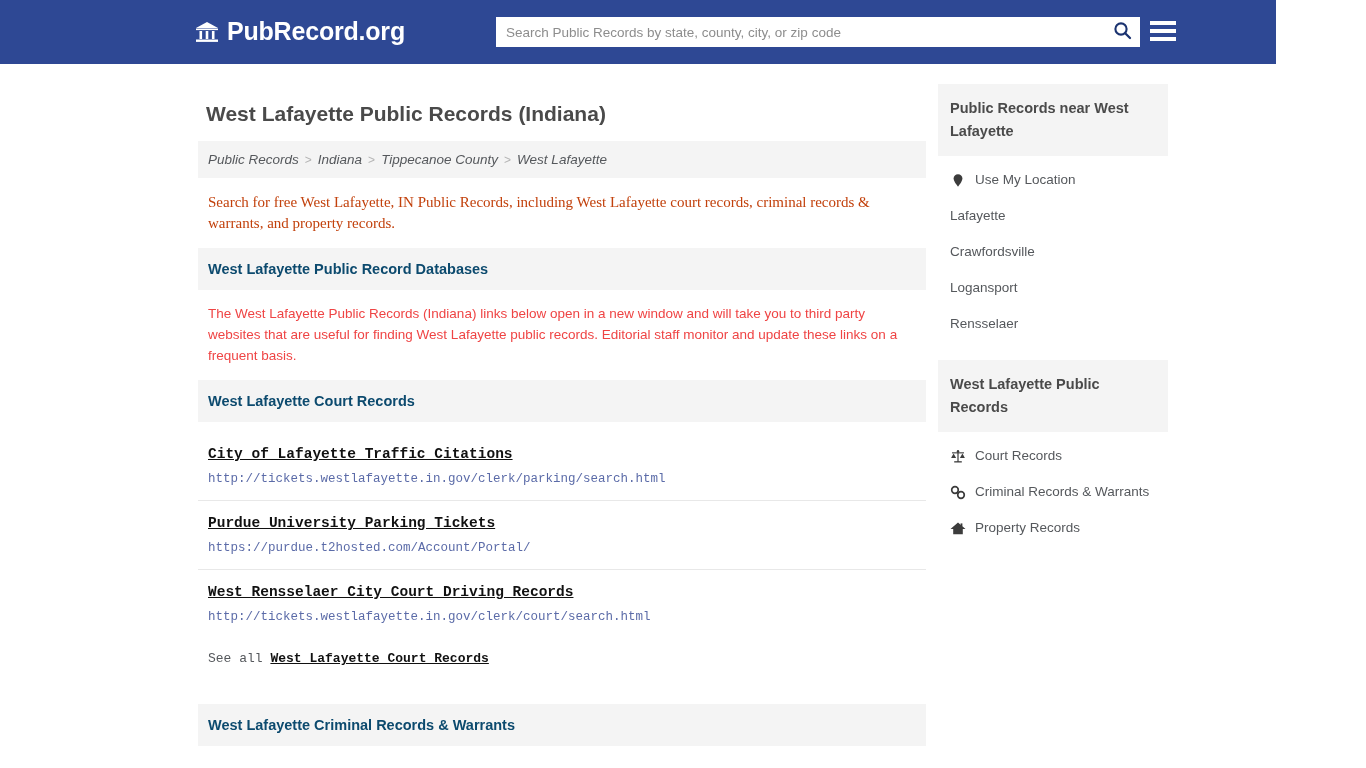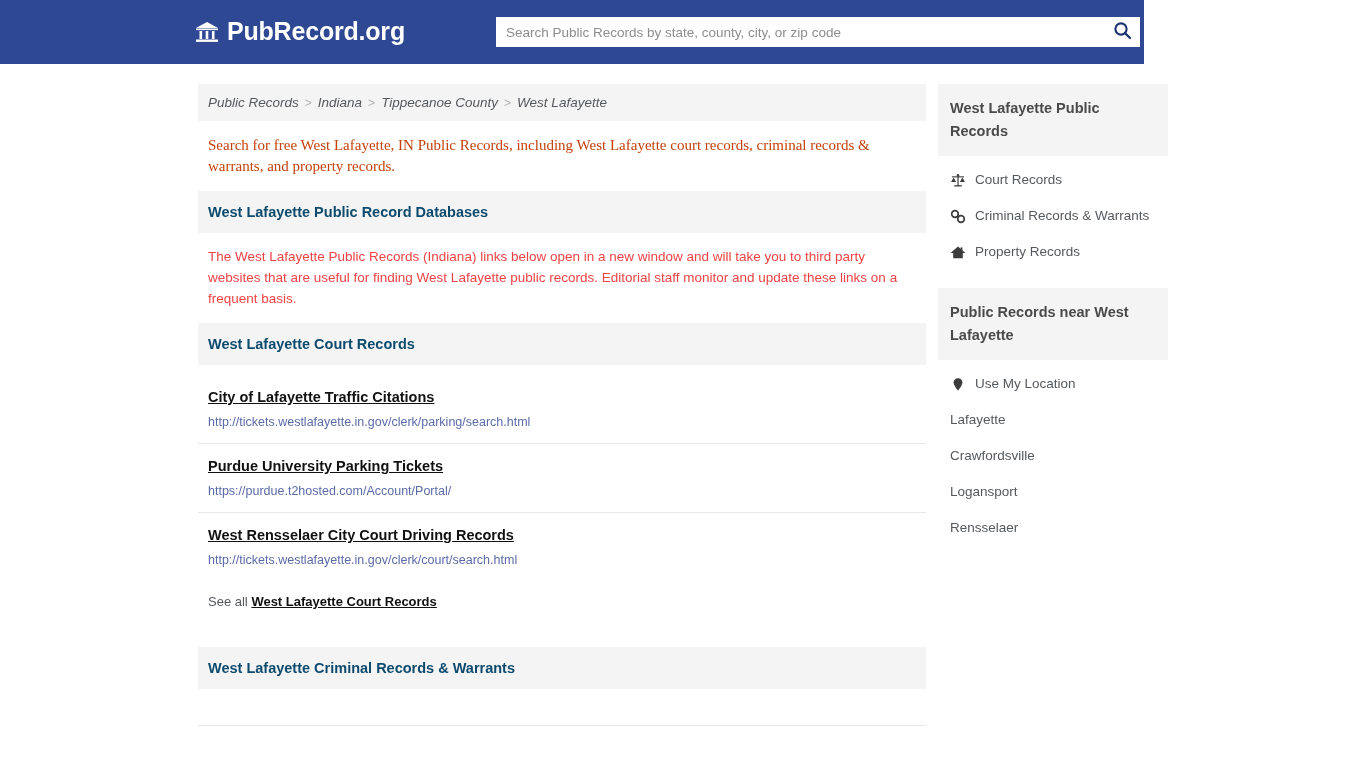--- a/index.html
+++ b/index.html
@@ -7,21 +7,21 @@
   html, body {
     width: 1366px;
     height: 768px;
     overflow: hidden;
     background: #ffffff;
     font-family: "Liberation Sans", sans-serif;
   }
 
   
   .site-header {
-    width: 1144px;
+    width: 1276px;
     height: 64px;
     background: #2e4894;
     display: flex;
     align-items: center;
     position: relative;
   }
 
   .brand {
     position: absolute;
     left: 194px;
@@ -150,21 +150,21 @@
   }
 
   .sec-body {
     font-size: 13.5px;
     line-height: 21px;
     color: #ef4444;
     padding: 13px 10px 14px 10px;
   }
 
   
-  .link-list { padding-top: 8px; }
+  .link-list { padding-top: 8px; font-family: Liberation Mono, monospace; }
   .link-item {
     border-bottom: 1px solid #e8e8e8;
     padding: 13px 10px 13px 10px;
   }
   .link-item:first-child { padding-top: 15px; }
   .link-title {
     display: inline-block;
     font-size: 14.5px;
     font-weight: bold;
     color: #111111;
@@ -260,20 +260,21 @@
     <span></span>
     <span></span>
   </button>
 </div>
 
 <div class="page">
   <div class="container">
 
     <div class="col-main">
 
+      <h1 class="page-title">West Lafayette Public Records (Indiana)</h1>
 
       <nav class="breadcrumb">
         <a class="crumb" href="#">Public Records</a>
         <span class="crumb-sep">&gt;</span>
         <a class="crumb" href="#">Indiana</a>
         <span class="crumb-sep">&gt;</span>
         <a class="crumb" href="#">Tippecanoe County</a>
         <span class="crumb-sep">&gt;</span>
         <span class="crumb">West Lafayette</span>
       </nav>
@@ -311,20 +312,52 @@
       <div class="link-list">
         <div class="link-item">
           
           
         </div>
       </div>
 
     </div>
 
     <div class="col-side">
+
+      <div class="side-panel">
+        <div class="side-head">Public Records near West Lafayette</div>
+        <div class="side-list">
+
+          <a class="side-item" href="#">
+            <span class="side-icon">
+              <svg width="16" height="15" viewBox="0 0 16 15" aria-hidden="true">
+                <path d="M8 1.2 C5.5 1.2 3.6 3.1 3.6 5.5 C3.6 8.6 8 13.6 8 13.6 C8 13.6 12.4 8.6 12.4 5.5 C12.4 3.1 10.5 1.2 8 1.2 Z" fill="#3c3c3c"></path>
+              </svg>
+            </span>
+            <span>Use My Location</span>
+          </a>
+
+          <a class="side-item no-icon" href="#">
+            <span>Lafayette</span>
+          </a>
+
+          <a class="side-item no-icon" href="#">
+            <span>Crawfordsville</span>
+          </a>
+
+          <a class="side-item no-icon" href="#">
+            <span>Logansport</span>
+          </a>
+
+          <a class="side-item no-icon" href="#">
+            <span>Rensselaer</span>
+          </a>
+
+        </div>
+      </div>
 
       <div class="side-panel">
         <div class="side-head">West Lafayette Public Records</div>
         <div class="side-list">
 
           <a class="side-item" href="#">
             <span class="side-icon">
               <svg width="16" height="15" viewBox="0 0 16 15" aria-hidden="true">
                 <rect x="7.4" y="2" width="1.2" height="11" fill="#3c3c3c"></rect>
                 <rect x="4.2" y="12.2" width="7.6" height="1.3" fill="#3c3c3c"></rect>
@@ -354,48 +387,16 @@
                 <polygon points="8,1.5 15.5,8 12.8,8 12.8,13.2 3.2,13.2 3.2,8 0.5,8" fill="#3c3c3c"></polygon>
                 <rect x="10.6" y="2.4" width="1.8" height="3" fill="#3c3c3c"></rect>
               </svg>
             </span>
             <span>Property Records</span>
           </a>
 
         </div>
       </div>
 
-      <div class="side-panel">
-        <div class="side-head">Public Records near West Lafayette</div>
-        <div class="side-list">
-
-          <a class="side-item" href="#">
-            <span class="side-icon">
-              <svg width="16" height="15" viewBox="0 0 16 15" aria-hidden="true">
-                <path d="M8 1.2 C5.5 1.2 3.6 3.1 3.6 5.5 C3.6 8.6 8 13.6 8 13.6 C8 13.6 12.4 8.6 12.4 5.5 C12.4 3.1 10.5 1.2 8 1.2 Z" fill="#3c3c3c"></path>
-              </svg>
-            </span>
-            <span>Use My Location</span>
-          </a>
-
-          <a class="side-item no-icon" href="#">
-            <span>Lafayette</span>
-          </a>
-
-          <a class="side-item no-icon" href="#">
-            <span>Crawfordsville</span>
-          </a>
-
-          <a class="side-item no-icon" href="#">
-            <span>Logansport</span>
-          </a>
-
-          <a class="side-item no-icon" href="#">
-            <span>Rensselaer</span>
-          </a>
-
-        </div>
-      </div>
-
     </div>
 
   </div>
 </div>
 
 </body></html>

